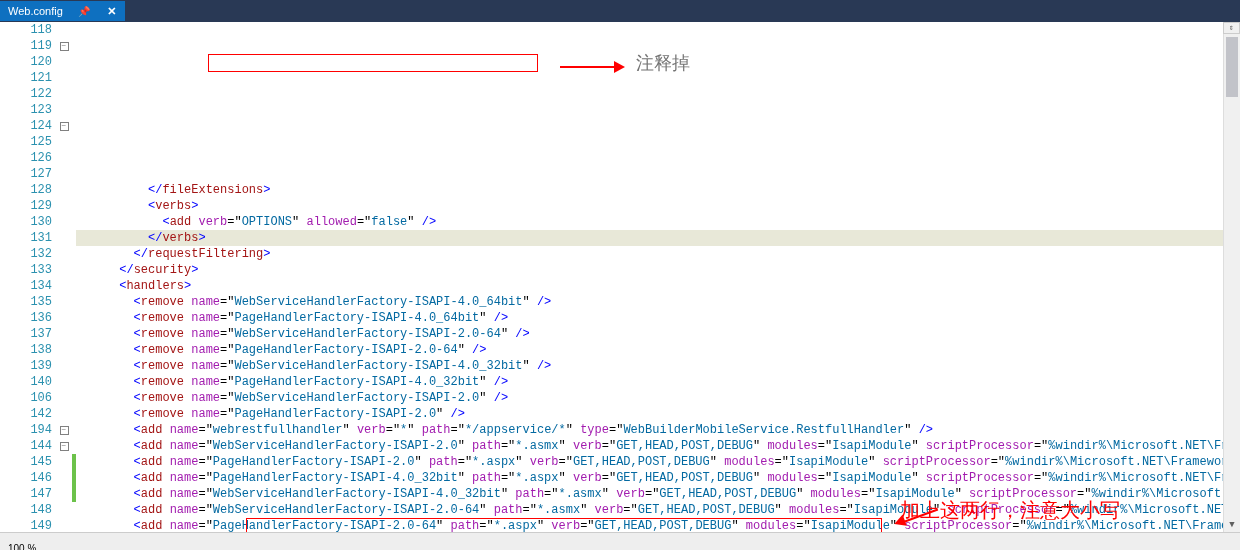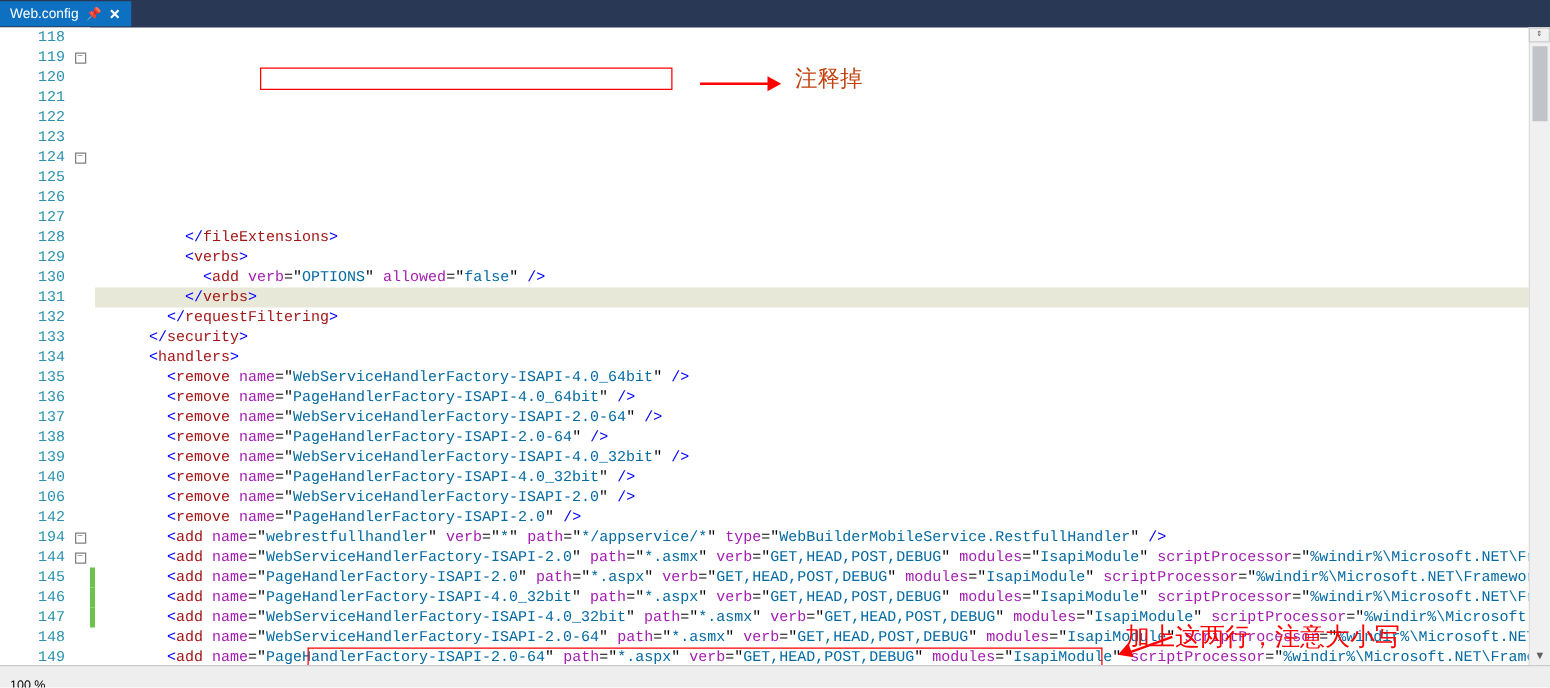--- a/index.html
+++ b/index.html
@@ -1,18 +1,18 @@
 <!DOCTYPE html>
 <html><head>
 <meta charset="utf-8">
 <style>
 * { margin: 0; padding: 0; box-sizing: border-box; }
 body { font-family: Consolas, 'Courier New', monospace; font-size: 12px; background: #fff; width: 1240px; height: 550px; overflow: hidden; position: relative; }
 .tab-bar { height: 22px; background: #293955; display: flex; align-items: center; }
-.tab { height: 20px; background: #0e70c0; color: #fff; padding: 2px 8px; display: flex; align-items: center; gap: 6px; font-size: 11px; font-family: 'Segoe UI', sans-serif; }
+.tab { height: 20px; background: #0e70c0; color: #fff; padding: 2px 8px; display: flex; align-items: center; gap: 16px; font-size: 11px; font-family: 'Segoe UI', sans-serif; }
 .tab .pin { color: #fff; font-size: 10px; }
 .tab .close { color: #fff; cursor: pointer; font-weight: bold; }
 .editor { display: flex; height: calc(100% - 40px); }
 .gutter { width: 56px; background: #fff; text-align: right; padding-right: 4px; color: #2b91af; font-size: 12px; line-height: 16px; user-select: none; }
 .gutter div { height: 16px; }
 .fold-col { width: 16px; background: #fff; line-height: 16px; font-size: 10px; color: #808080; text-align: center; }
 .fold-col div { height: 16px; }
 .fold-box { border: 1px solid #808080; width: 9px; height: 9px; display: inline-flex; align-items: center; justify-content: center; font-size: 8px; line-height: 1; margin-top: 3px; cursor: pointer; }
 .change-col { width: 4px; }
 .change-col div { height: 16px; }
@@ -23,21 +23,21 @@
 .an { color: #a21caf; }
 .av { color: #0369a1; }
 .q { color: #000; }
 .br { color: #0000ff; }
 .annot-box1 { position: absolute; border: 1px solid #ff0000; left: 132px; top: 32px; width: 330px; height: 18px; pointer-events: none; z-index: 5; }
 .annot-box2 { position: absolute; border: 1px solid #ff0000; left: 170px; top: 496px; width: 636px; height: 34px; pointer-events: none; z-index: 5; }
 .arrow-line1 { position: absolute; left: 484px; top: 44px; width: 55px; height: 2px; background: #ff0000; z-index:5;}
 .arrow-head1 { position: absolute; left: 538px; top: 39px; width: 0; height: 0; border-left: 11px solid #ff0000; border-top: 6px solid transparent; border-bottom: 6px solid transparent; z-index:5;}
 .arrow-line2 { position: absolute; left: 825px; top: 493px; width: 38px; height: 2px; background: #ff0000; z-index:5; transform: rotate(-20deg);}
 .arrow-head2 { position: absolute; left: 818px; top: 494px; width: 0; height: 0; border-right: 11px solid #ff0000; border-top: 6px solid transparent; border-bottom: 6px solid transparent; z-index:5; transform: rotate(-20deg);}
-.annot-text1 { position: absolute; left: 560px; top: 33px; color: #c2410c; font-family: Liberation Sans, sans-serif; font-size: 18px; z-index:5;}
+.annot-text1 { position: absolute; left: 560px; top: 33px; color: #737373; font-family: Liberation Sans, sans-serif; font-size: 18px; z-index:5;}
 .annot-text2 { position: absolute; left: 824px; top: 480px; color: #ff0000; font-family: 'Microsoft YaHei', SimSun, sans-serif; font-size: 20px; z-index:5;}
 .hl { background: #e8e8d8; }
 .statusbar { height: 31px; background: #eee; border-top: 1px solid #ccc; font-size: 10px; padding-left: 8px; display:flex; align-items:center; font-family:'Segoe UI',sans-serif;}
 .vscroll { position: absolute; right: 0; top: 22px; bottom: 18px; width: 17px; background: #f0f0f0; border-left: 1px solid #ddd; }
 .vscroll .thumb { position: absolute; left: 2px; right: 2px; top: 15px; height: 60px; background: #c2c3c9; }
 .vscroll .arr { height: 14px; text-align: center; font-size: 9px; color: #606060; line-height: 14px; }
 .vscroll .arr.dn { position: absolute; bottom: 0; left: 0; right: 0; }
 .split-icon { position: absolute; right: 0; top: 22px; width: 17px; height: 12px; background: #f0f0f0; border: 1px solid #ccc; z-index: 3; font-size:8px; text-align:center; line-height:10px; color:#555;}
 </style>
 </head>

